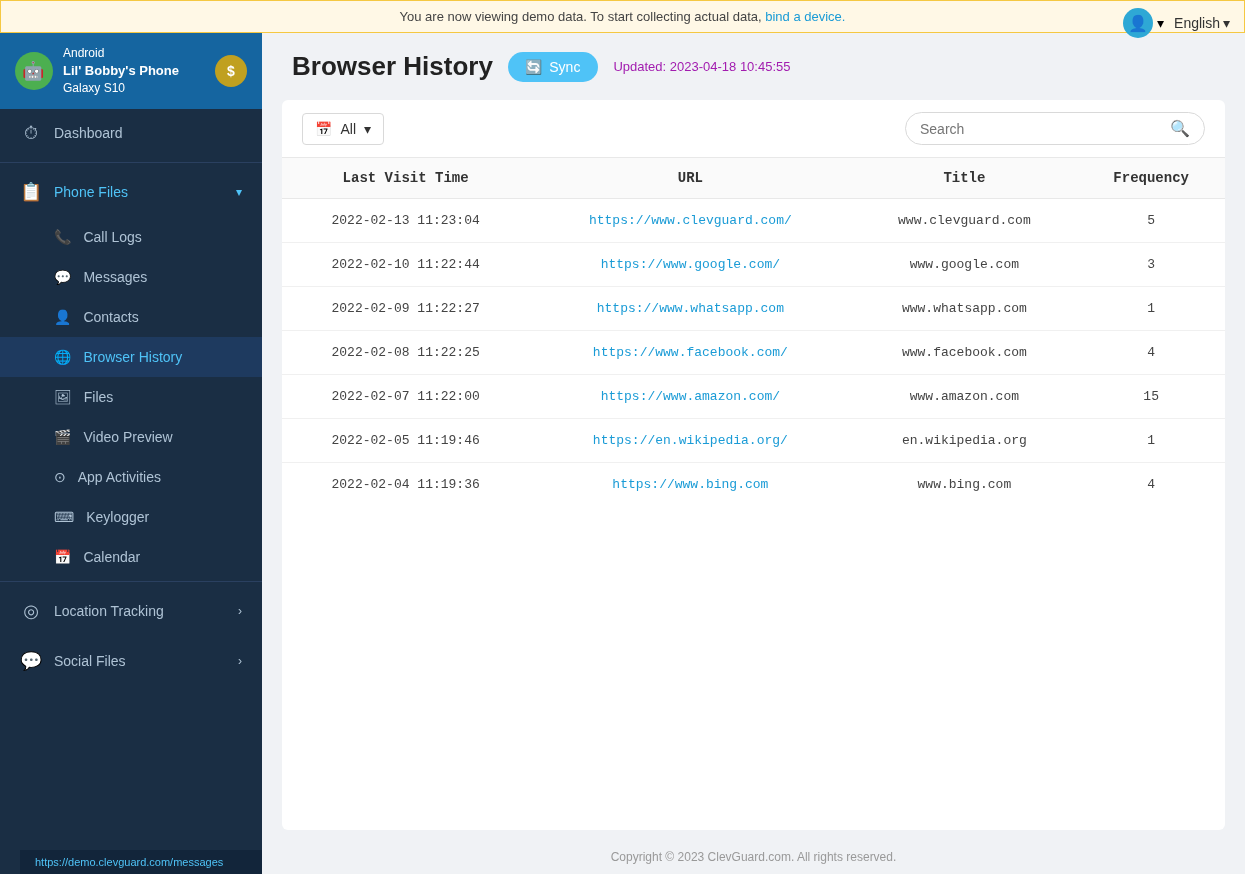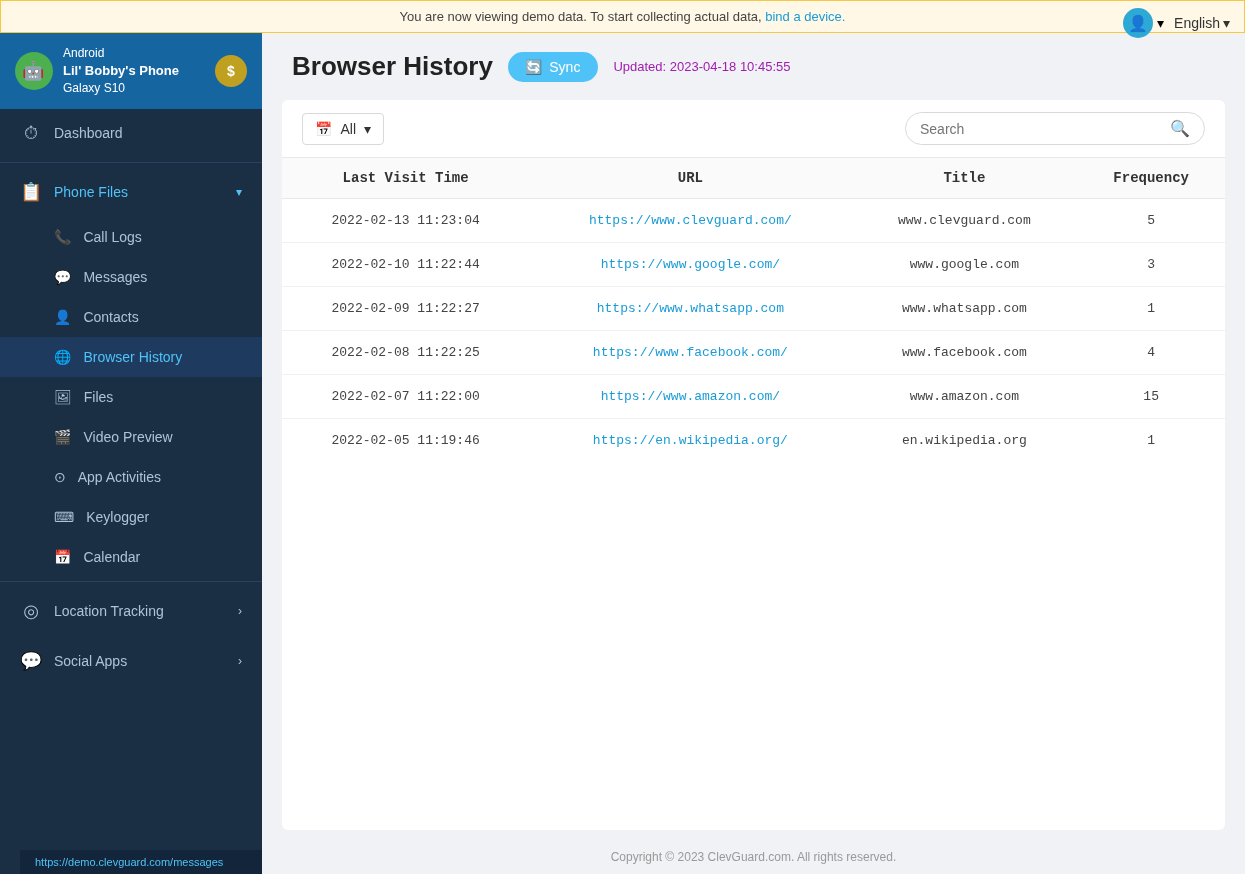--- a/index.html
+++ b/index.html
@@ -365,21 +365,21 @@
     <div class="sidebar-section-divider"></div>
 
     <div class="sidebar-item">
       <span class="icon">◎</span>
       <span>Location Tracking</span>
       <span class="arrow">›</span>
     </div>
 
     <div class="sidebar-item">
       <span class="icon">💬</span>
-      <span>Social Apps</span>
+      <span>Social Files</span>
       <span class="arrow">›</span>
     </div>
 
     <div style="flex:1"></div>
     <div class="status-bar">
       <span>https://demo.clevguard.com/messages</span>
     </div>
   </div>
 
   <div class="content">
@@ -447,20 +447,26 @@
                 <td class="url-cell">https://www.amazon.com/</td>
                 <td>www.amazon.com</td>
                 <td>15</td>
               </tr>
               <tr>
                 <td>2022-02-05 11:19:46</td>
                 <td class="url-cell">https://en.wikipedia.org/</td>
                 <td>en.wikipedia.org</td>
                 <td>1</td>
               </tr>
+              <tr>
+                <td>2022-02-04 11:19:36</td>
+                <td class="url-cell">https://www.bing.com</td>
+                <td>www.bing.com</td>
+                <td>4</td>
+              </tr>
             </tbody>
         </table>
       </div>
     </div>
 
     <div class="content-footer">
       <span>Copyright © 2023 ClevGuard.com. All rights reserved.</span>
     </div>
   </div>
 

